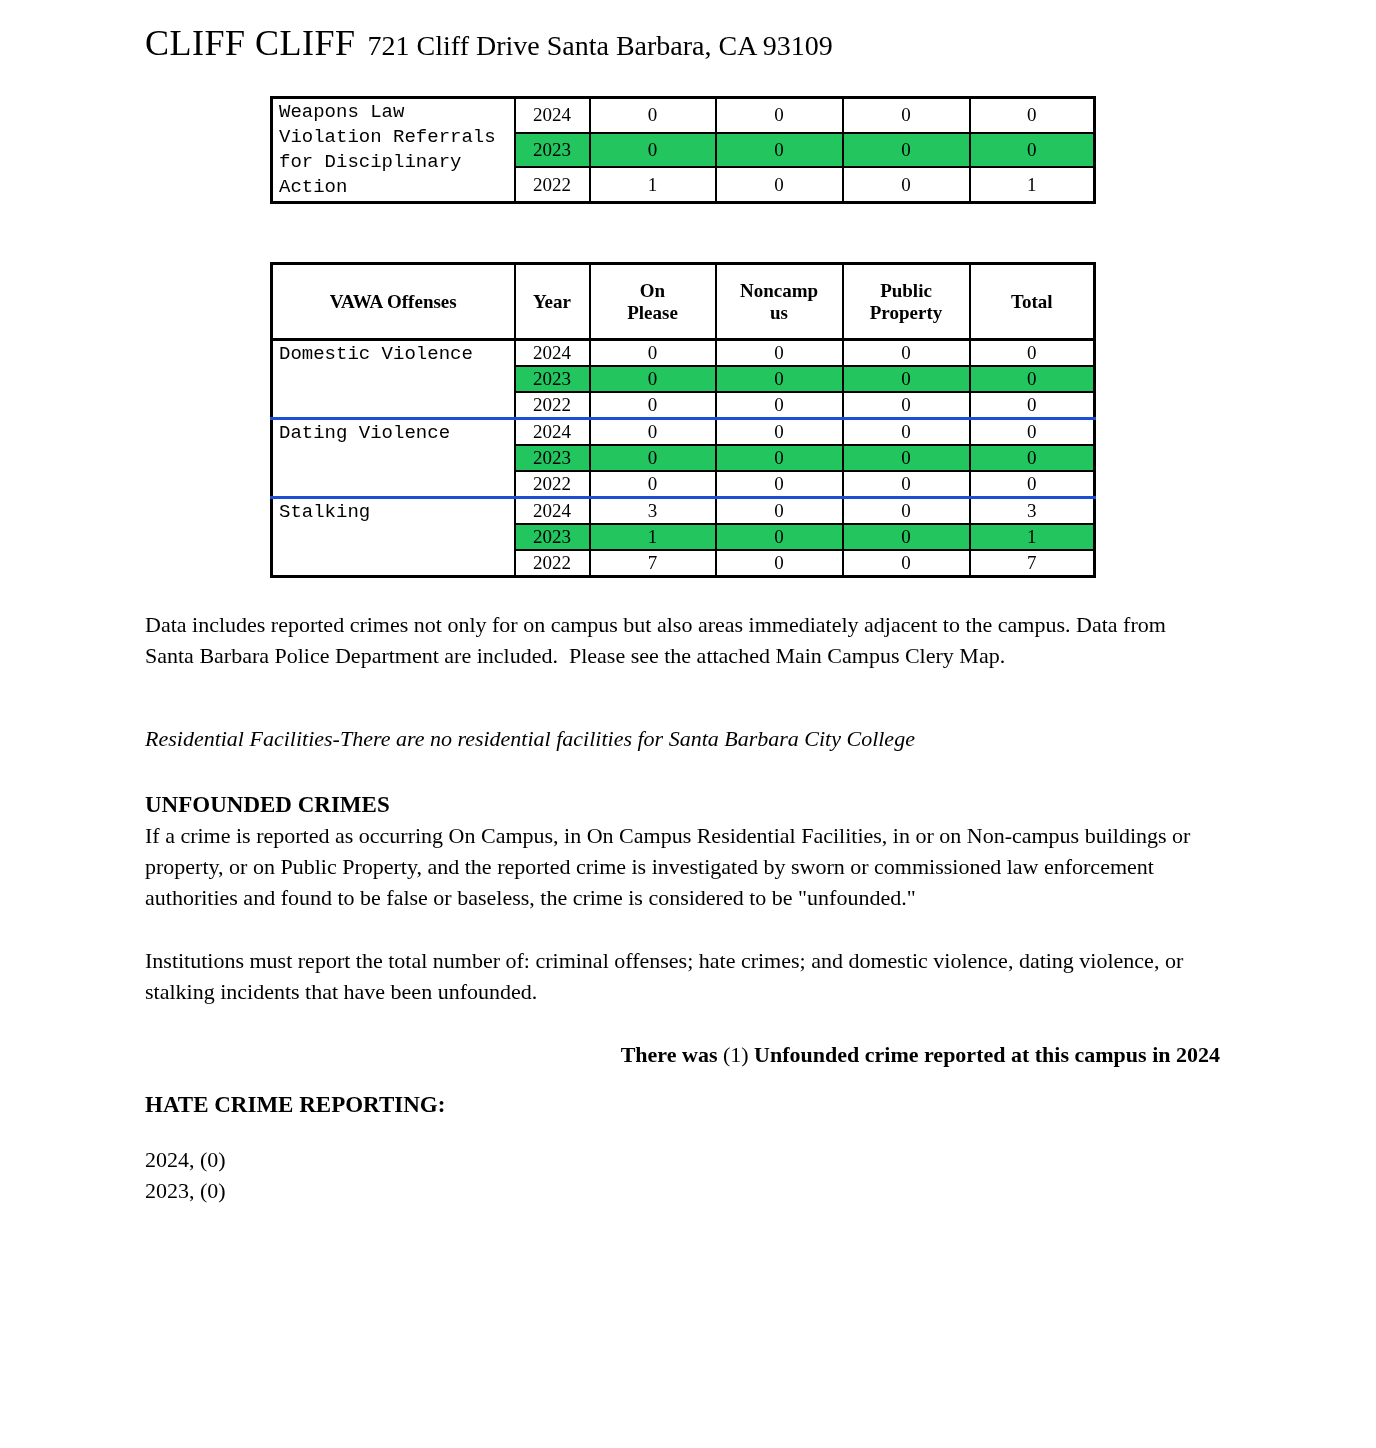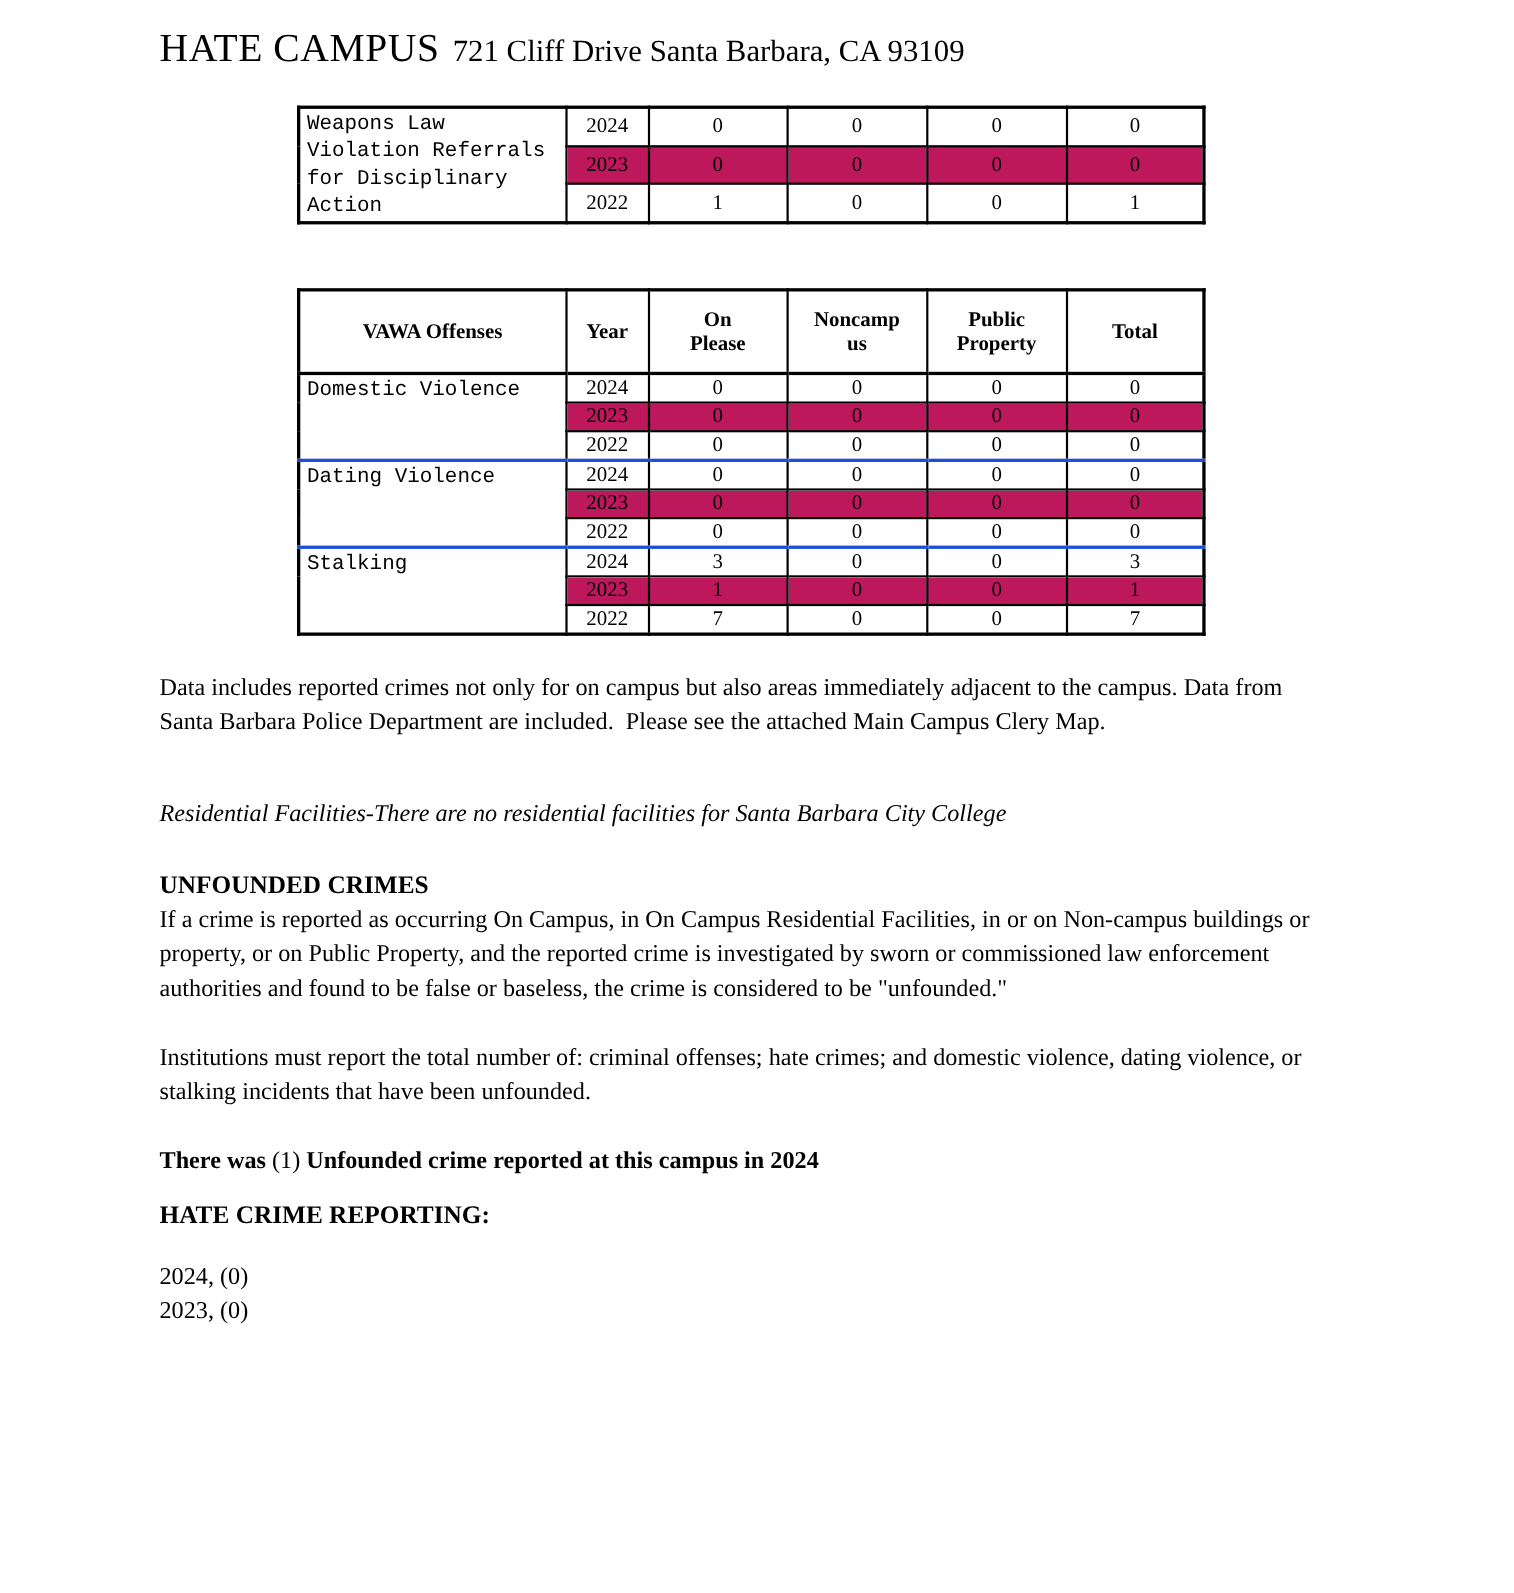--- a/index.html
+++ b/index.html
@@ -31,21 +31,21 @@
   col.c-n3  { width: 127px; }
   col.c-n4  { width: 125px; }
 
   td.lbl {
     text-align: left; vertical-align: top;
     padding: 2px 4px 2px 10px;
     line-height: 25px;
     font-family: Liberation Mono, monospace;
   }
   td.yr, td.num { text-align: center; }
-  tr.hl td.yr, tr.hl td.num { background: #be185d; }
+  tr.hl td.yr, tr.hl td.num { background: #22c55e; }
 
   table.stat th {
     font-weight: bold; text-align: center; vertical-align: middle;
     height: 76px; line-height: 22px;
   }
   th.h-lbl { text-align: left; padding-left: 10px; }
   .wrap-70 { display: inline-block; width: 70px; }
   .wrap-87 { display: inline-block; width: 87px; word-break: break-all; }
   .wrap-92 { display: inline-block; width: 92px; }
   tr.grp td { border-top: 3px solid #1d4ed8; }
@@ -59,30 +59,30 @@
   .mt-t1 { margin-top: 32px; }
   .mt-t2 { margin-top: 58px; }
   .mt-para1 { margin-top: 31px; }
   .mt-resid { margin-top: 52px; }
   .mt-unf { margin-top: 35px; }
   .mt-inst { margin-top: 32px; }
   .mt-bold { margin-top: 32px; }
   .mt-hate { margin-top: 19px; }
   .mt-years { margin-top: 24px; }
   .italic { font-style: italic; }
-  .bold { font-weight: bold; }
+  .bold { font-weight: bold; text-align: right; }
   .heading { font-weight: bold; font-size: 23px; }
   p { margin: 0; }
   .normal-weight { font-weight: normal; }
 </style>
 </head>
 <body>
 
 <div class="doc-header">
-  <span class="campus-title">HATE CAMPUS</span>
+  <span class="campus-title">CLIFF CLIFF</span>
   <span class="campus-address">721 Cliff Drive Santa Barbara, CA 93109</span>
 </div>
 
 <table class="stat mt-t1">
   <colgroup>
     <col class="c-lbl">
       <col class="c-yr">
       <col class="c-n1">
       <col class="c-n2">
       <col class="c-n3">

